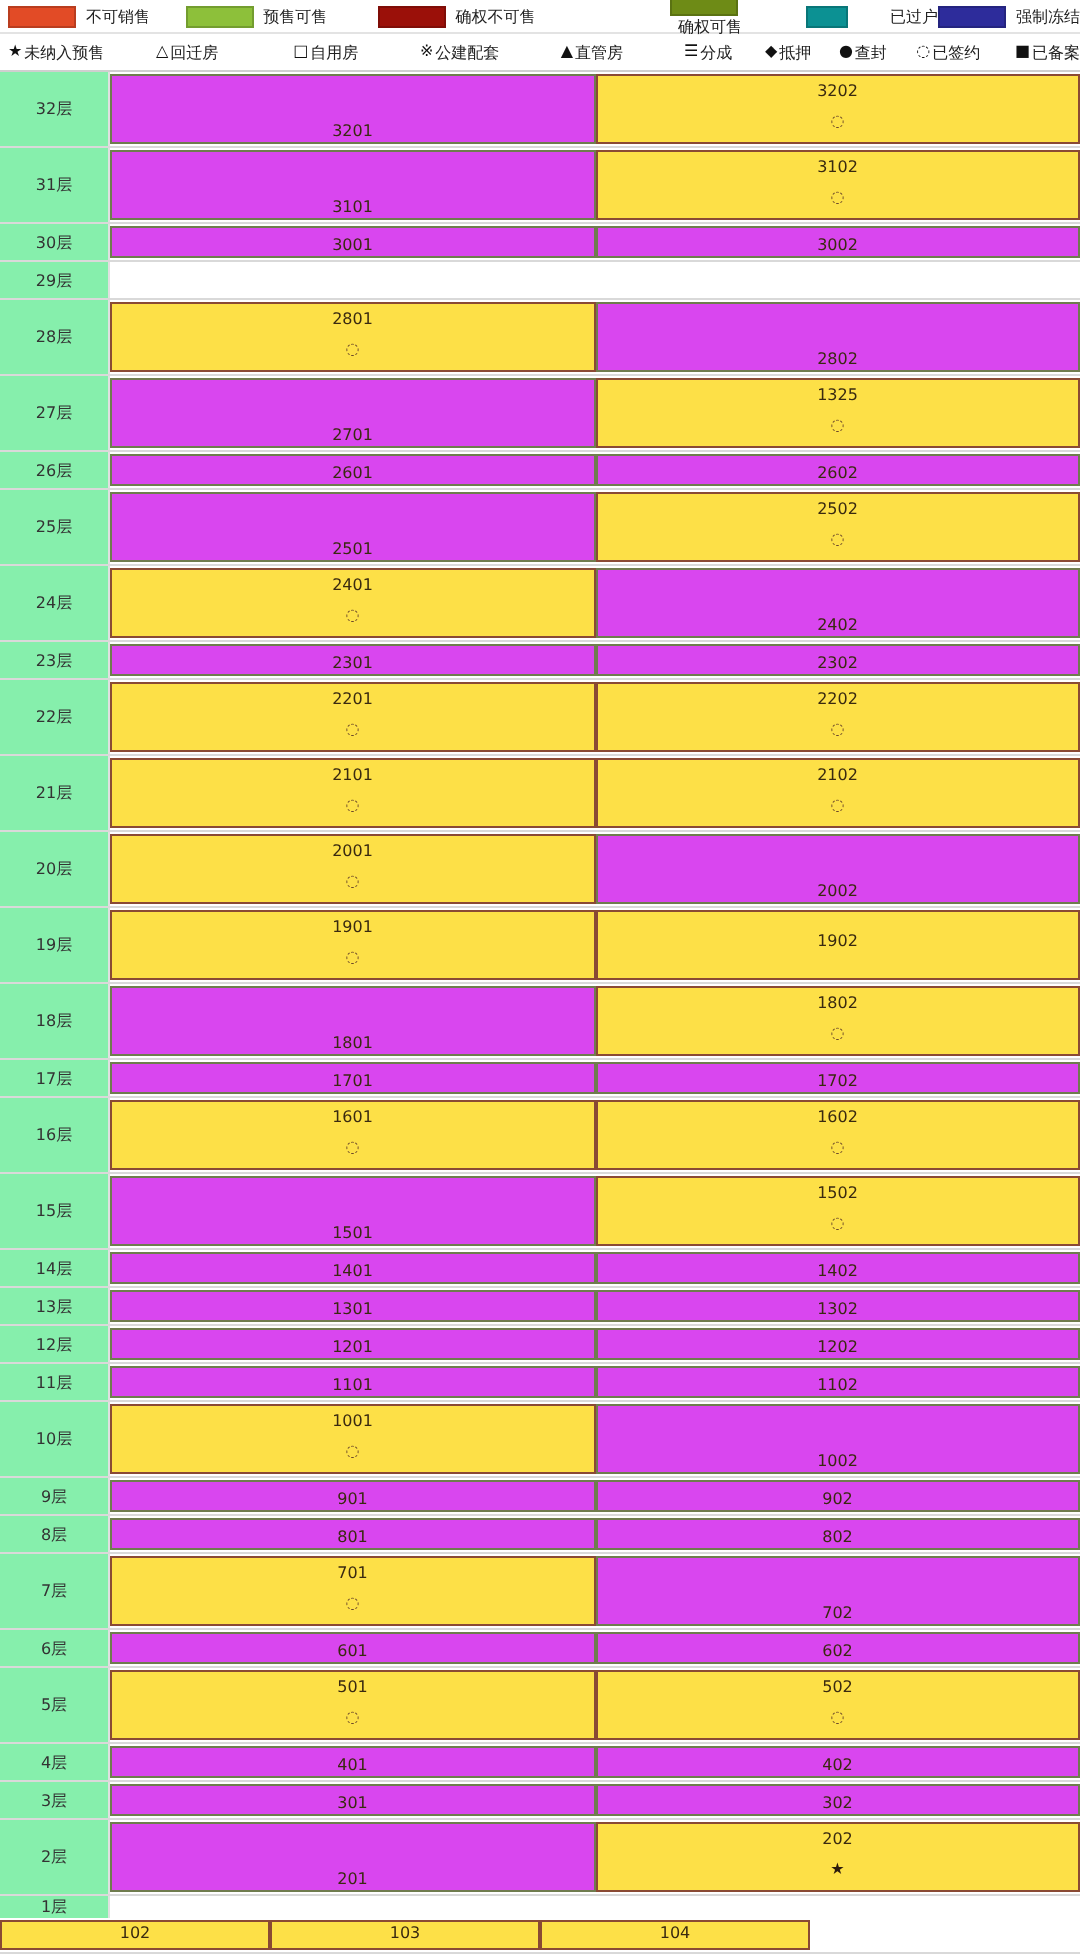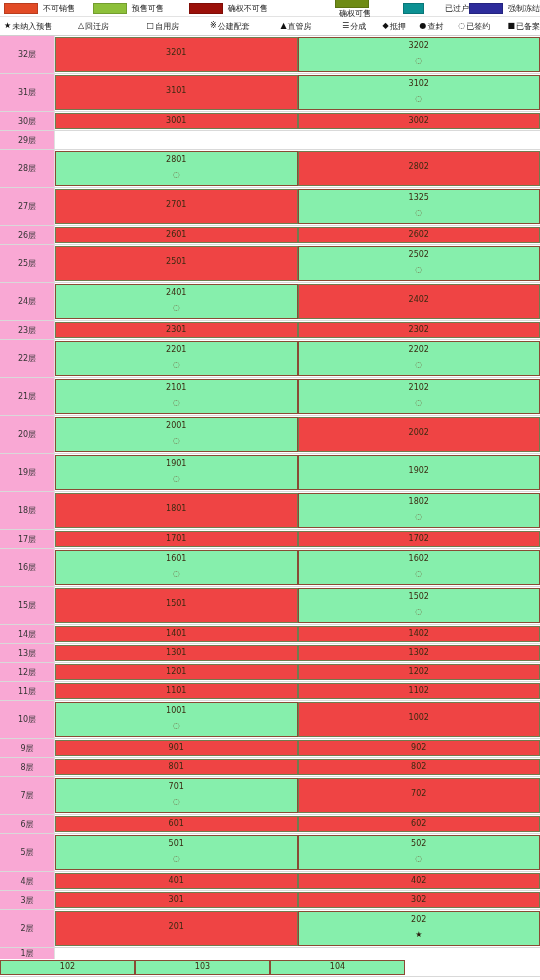--- a/index.html
+++ b/index.html
@@ -40,41 +40,41 @@
   .frow {
     display: flex;
     width: 540px;
     align-items: stretch;
     border-bottom: 1px solid #d9d9d9;
   }
   .floor-label {
     width: 55px; min-width: 55px;
     display: flex; align-items: center; justify-content: center;
     font-size: 8px; color: #333;
-    background: #f9a8d4;
+    background: #86efac;
     border-right: 1px solid #e0e0e0;
   }
   .cells { display: flex; flex: 1; padding: 1px 0; }
   .cell {
     position: relative;
     display: flex; flex-direction: column;
     align-items: center; justify-content: center;
     font-size: 8px; color: #3a2a10;
     border: 1px solid #7b8466;
     margin: 0;
     overflow: hidden;
   }
   .cell .num { line-height: 1.1; }
   .cell .mark {
     line-height: 1; margin-top: 6px;
     font-size: 8px; color: #6e4a2a;
   }
   .cell.tall .num { margin-top: -2px; }
-  .cell.green { background: #ef4444; border-color: #6f7c4e; }
-  .cell.red   { background: #86efac; border-color: #8a4a34; }
+  .cell.green { background: #d946ef; border-color: #6f7c4e; justify-content: flex-end; }
+  .cell.red   { background: #fde047; border-color: #8a4a34; }
   .cell.w50 { width: 50%; }
   .cell.w25 { width: 25%; }
 
   .row-h-s { height: 19px; }
   .row-h-m { height: 29px; flex-direction: column; }
   .row-h-l { height: 38px; }
 </style>
 </head>
 <body>
 

